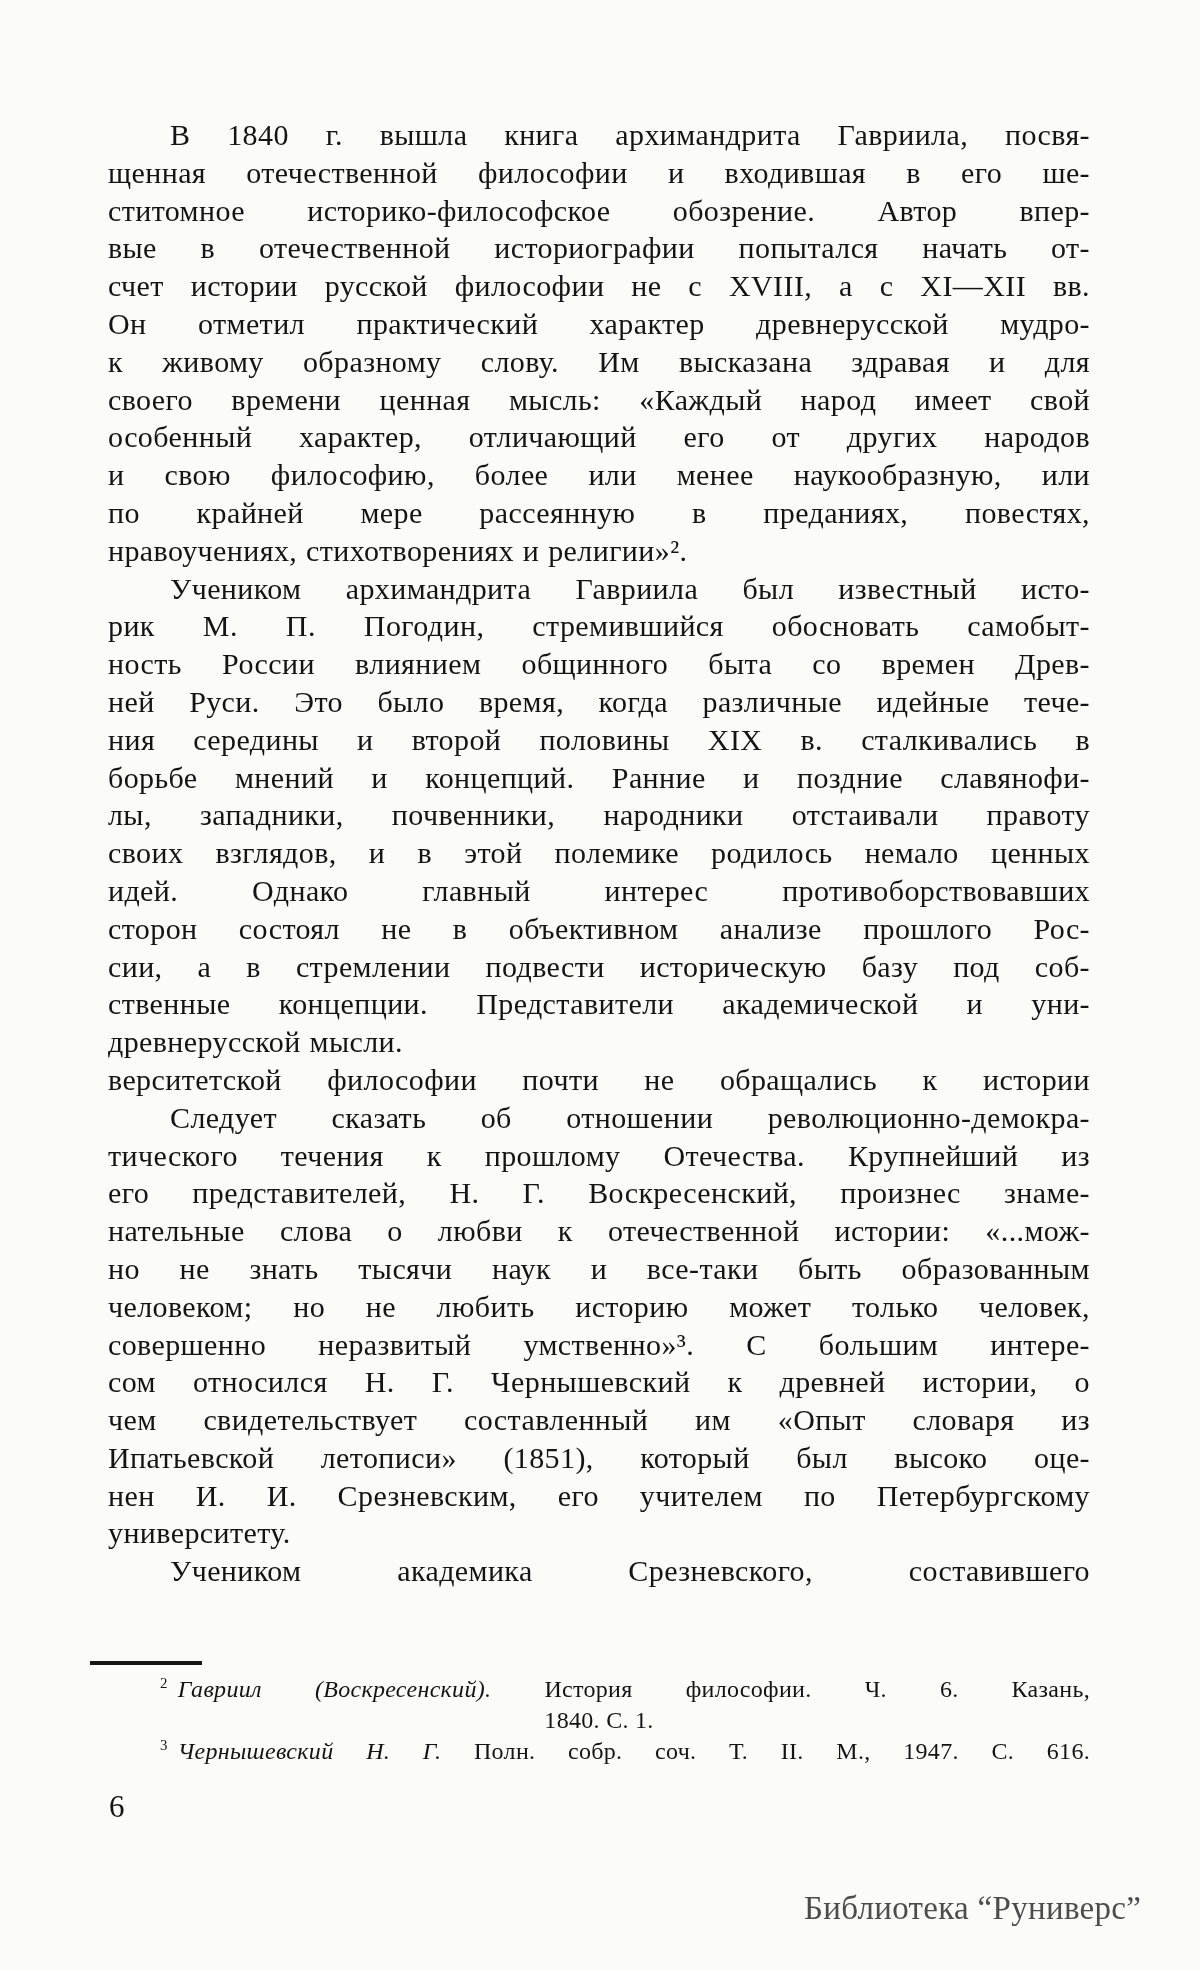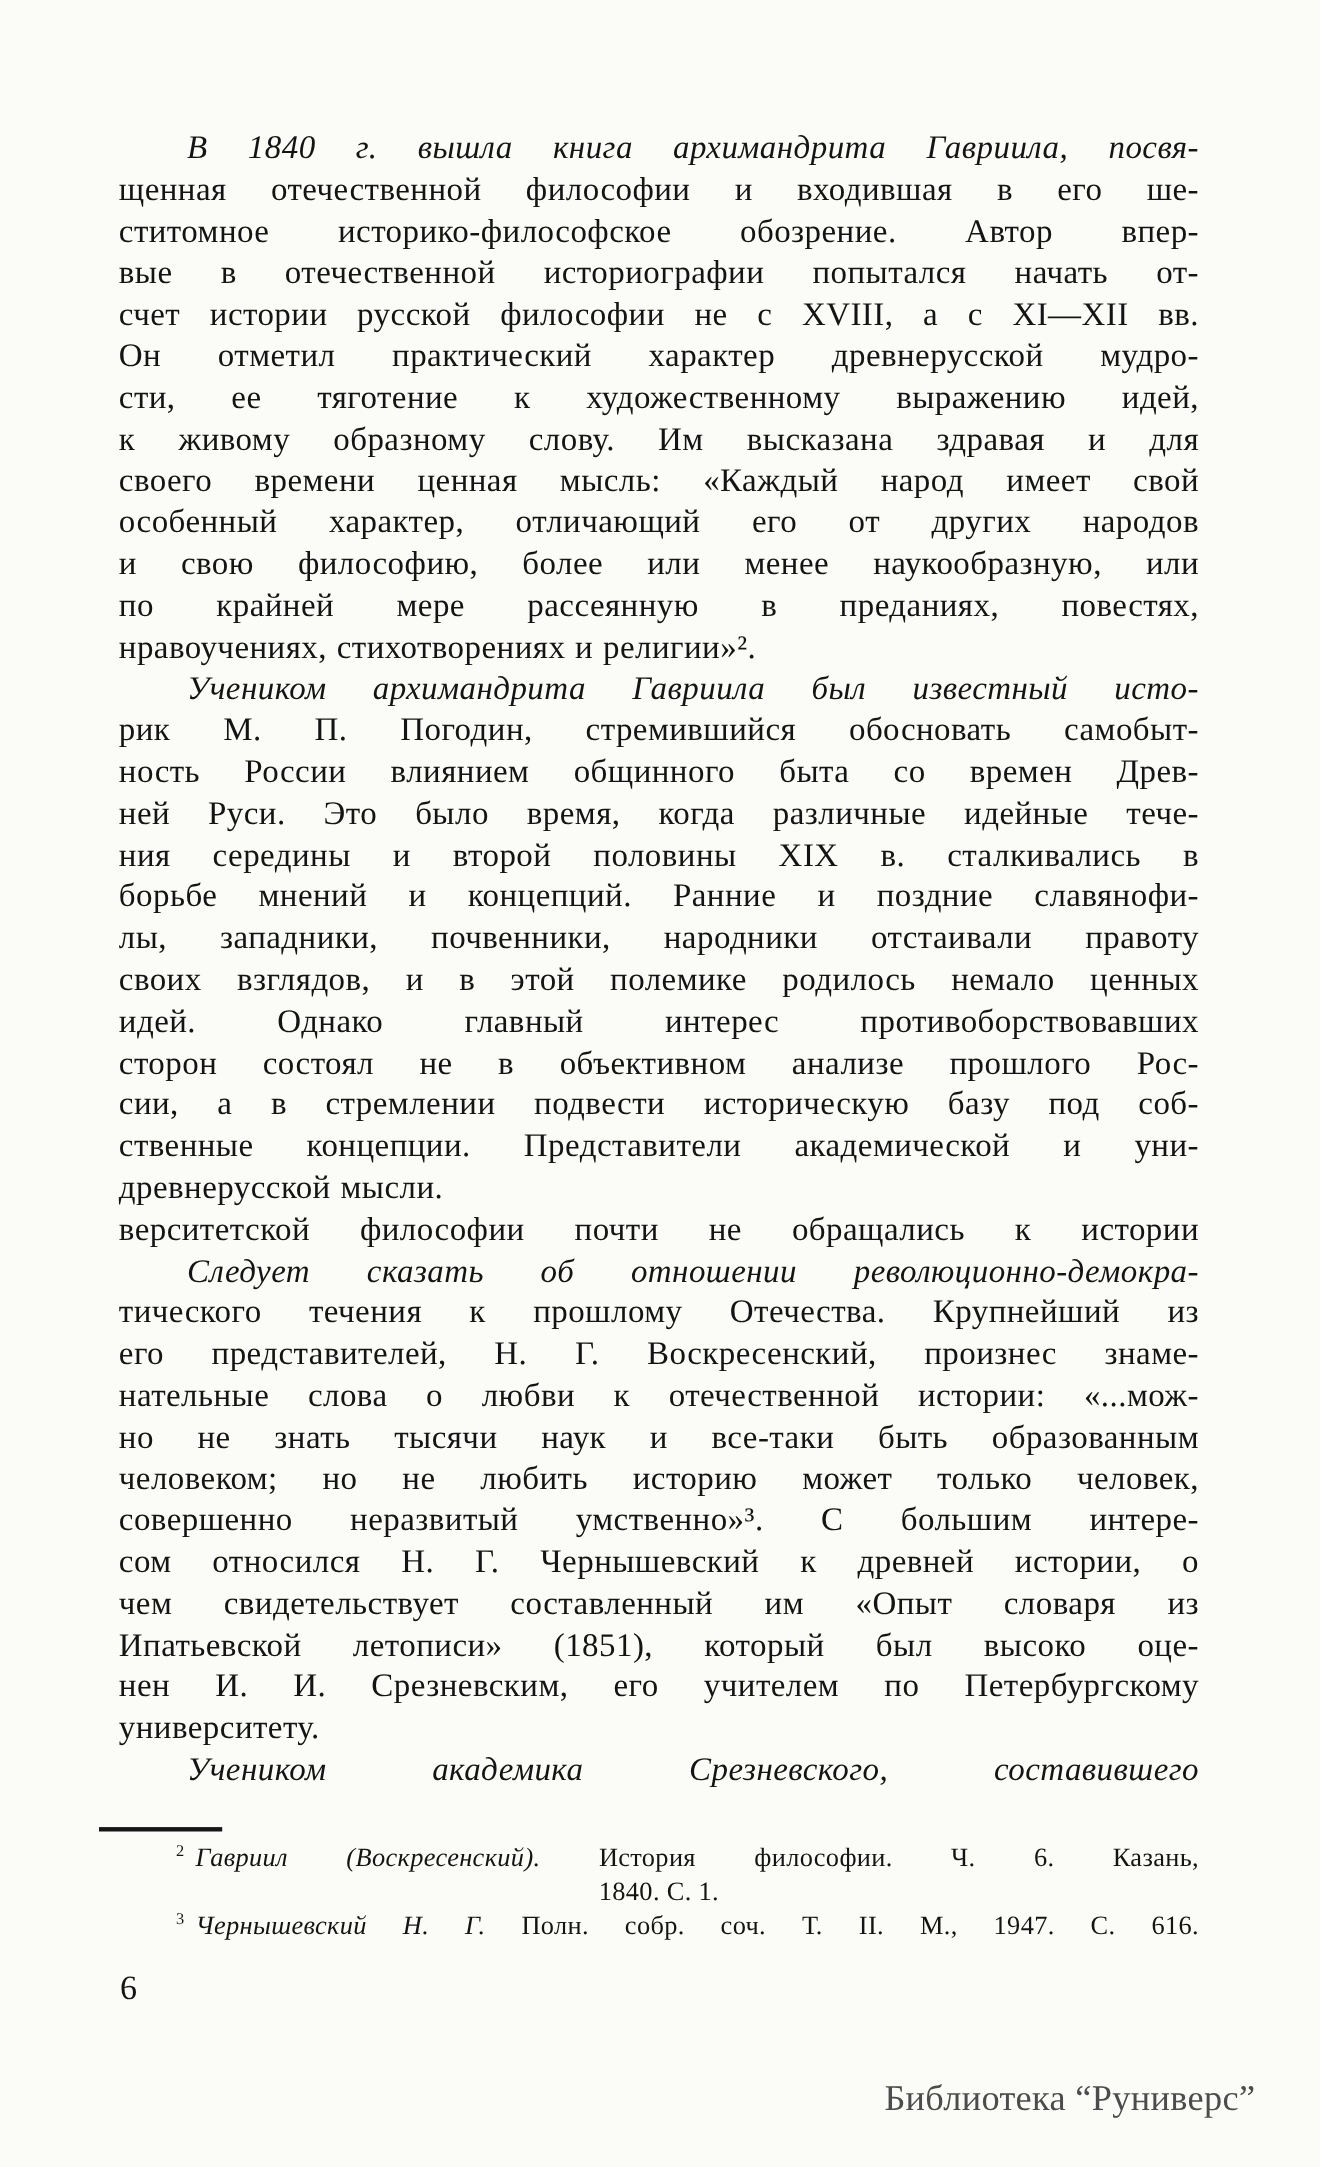--- a/index.html
+++ b/index.html
@@ -19,21 +19,21 @@
     position: absolute;
     left: 108px; top: 116px; width: 982px;
     font-size: 30px;
     line-height: 37.8px;
     letter-spacing: 0.4px;
     word-spacing: 1px;
   }
   .para { margin: 0; padding: 0; }
   .tline { text-align: left; white-space: normal; }
   .tline.j { text-align: justify; text-align-last: justify; }
-  .tline.ind { padding-left: 62px; font-style: italic; }
+  .tline.ind { padding-left: 62px; }
   .fn-rule {
     position: absolute;
     left: 90px; top: 1661px;
     width: 112px; height: 4px;
     background: #161616;
   }
   .footnotes {
     position: absolute;
     left: 108px; top: 1674px; width: 982px;
     font-size: 24px;
@@ -74,21 +74,20 @@
 
   <div class="text-block">
 
     <div class="para">
       <div class="tline j ind">В 1840 г. вышла книга архимандрита Гавриила, посвя-</div>
       <div class="tline j">щенная отечественной философии и входившая в его ше-</div>
       <div class="tline j">ститомное историко-философское обозрение. Автор впер-</div>
       <div class="tline j">вые в отечественной историографии попытался начать от-</div>
       <div class="tline j">счет истории русской философии не с XVIII, а с XI—XII вв.</div>
       <div class="tline j">Он отметил практический характер древнерусской мудро-</div>
-      <div class="tline j">сти, ее тяготение к художественному выражению идей,</div>
       <div class="tline j">к живому образному слову. Им высказана здравая и для</div>
       <div class="tline j">своего времени ценная мысль: «Каждый народ имеет свой</div>
       <div class="tline j">особенный характер, отличающий его от других народов</div>
       <div class="tline j">и свою философию, более или менее наукообразную, или</div>
       <div class="tline j">по крайней мере рассеянную в преданиях, повестях,</div>
       <div class="tline">нравоучениях, стихотворениях и религии»².</div>
     </div>
 
     <div class="para">
       <div class="tline j ind">Учеником архимандрита Гавриила был известный исто-</div>

